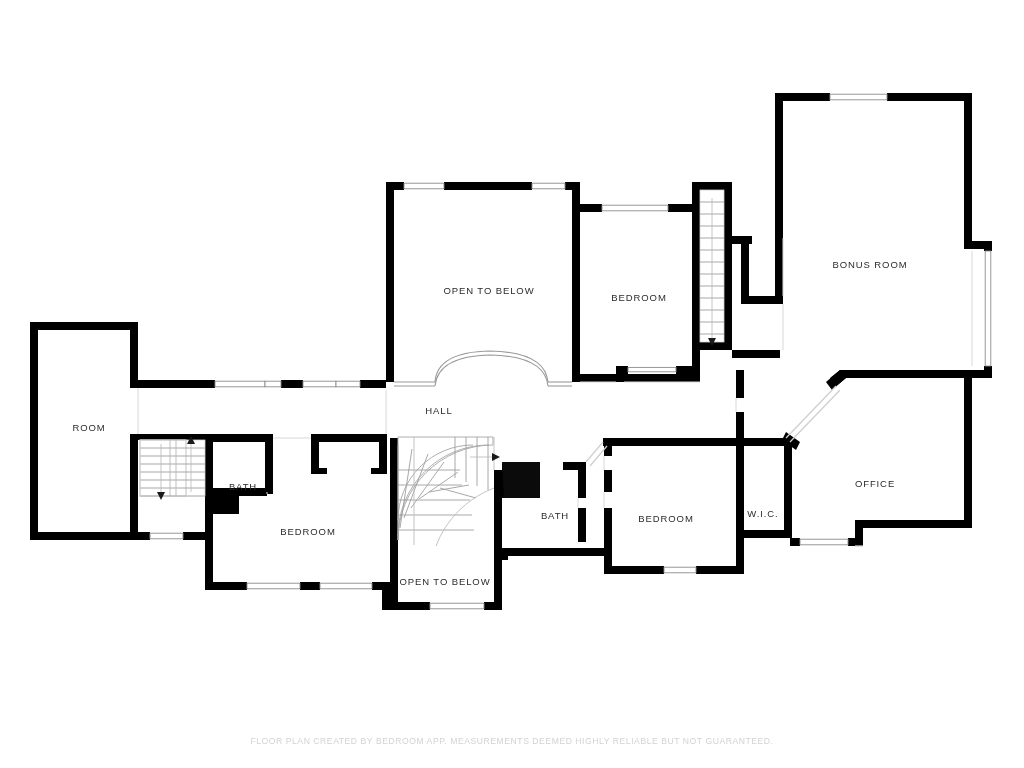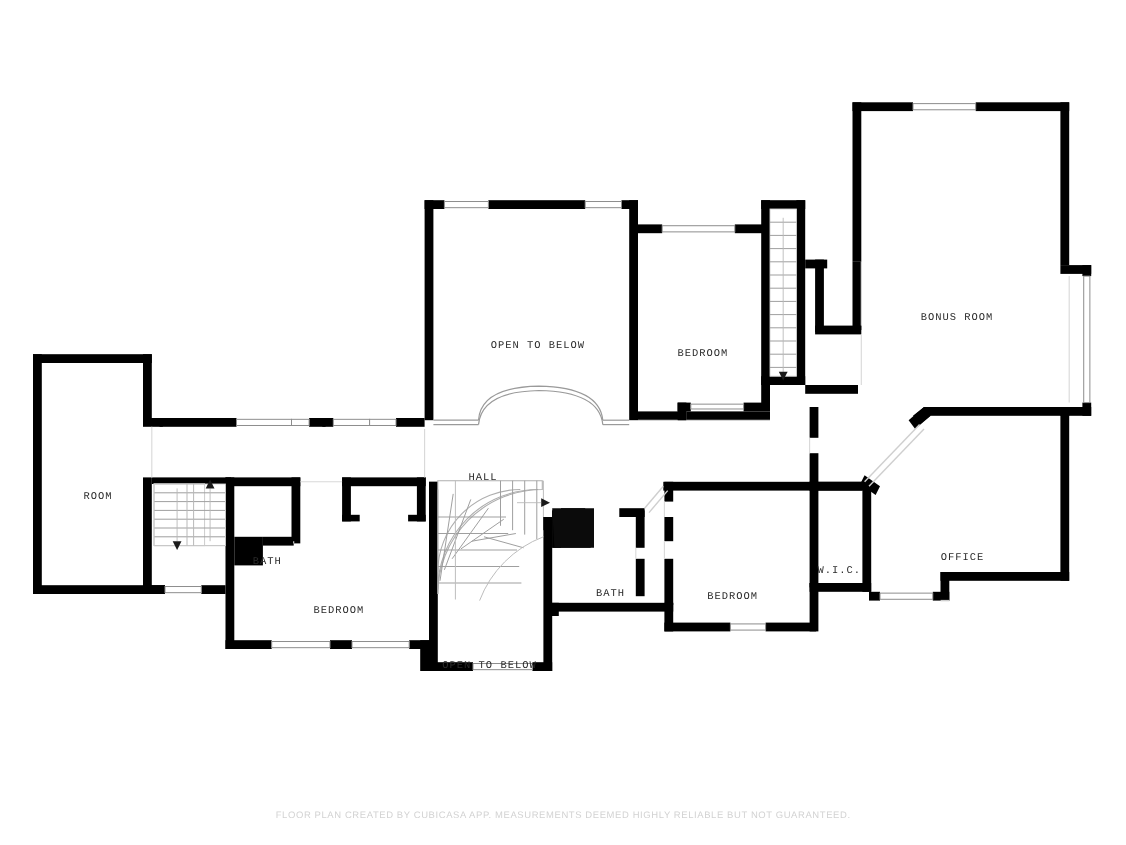--- a/index.html
+++ b/index.html
@@ -22,29 +22,28 @@
   #floorplan-svg {
     position: absolute;
     left: 0;
     top: 0;
     width: 1024px;
     height: 768px;
     display: block;
   }
   .room-label {
     position: absolute;
-    font-family: Liberation Mono, monospace;
+    font-family: Liberation Sans, sans-serif;
     font-size: 9.5px;
     letter-spacing: 0.9px;
     color: #2b2b2b;
     white-space: nowrap;
     transform: translate(-50%, -50%);
     pointer-events: none;
     text-transform: uppercase;
-    margin-top: 24px;
   }
   #footer-note {
     position: absolute;
     left: 50%;
     top: 741px;
     transform: translate(-50%, -50%);
     font-family: "Liberation Sans", sans-serif;
     font-size: 8.6px;
     letter-spacing: 0.55px;
     color: #d2d2d2;
@@ -353,19 +352,19 @@
   <div class="room-label" style="left:243px; top:486px;">BATH</div>
 
   <div class="room-label" style="left:308px; top:531px;">BEDROOM</div>
 
   <div class="room-label" style="left:445px; top:581px;">OPEN TO BELOW</div>
 
   <div class="room-label" style="left:555px; top:515px;">BATH</div>
 
   <div class="room-label" style="left:666px; top:518px;">BEDROOM</div>
 
-  <div class="room-label" style="left:763px; top:494px;text-align:right;">W.I.C.</div>
+  <div class="room-label" style="left:763px; top:513px;text-align:right;">W.I.C.</div>
 
   <div class="room-label" style="left:875px; top:483px;">OFFICE</div>
 
-  <div id="footer-note">FLOOR PLAN CREATED BY CUBICASA APP. MEASUREMENTS DEEMED HIGHLY RELIABLE BUT NOT GUARANTEED.</div>
+  <div id="footer-note">FLOOR PLAN CREATED BY BEDROOM APP. MEASUREMENTS DEEMED HIGHLY RELIABLE BUT NOT GUARANTEED.</div>
 
 </div>
 
 </body></html>

